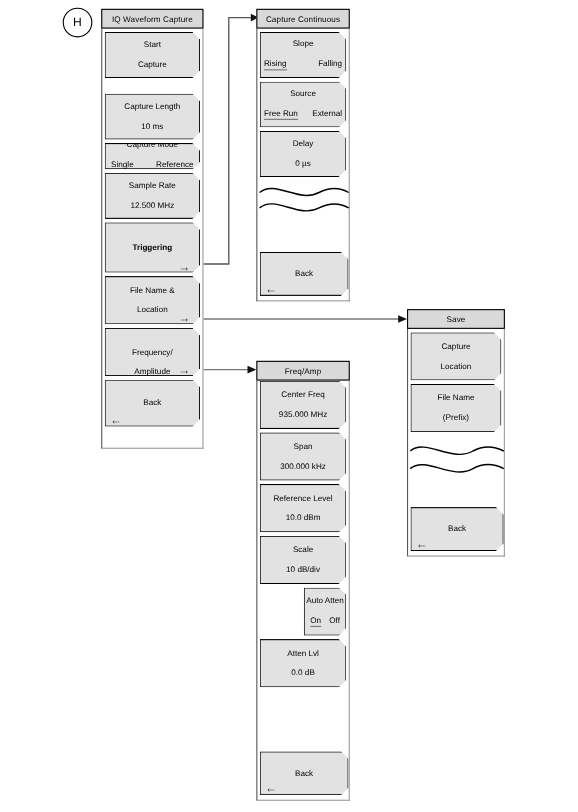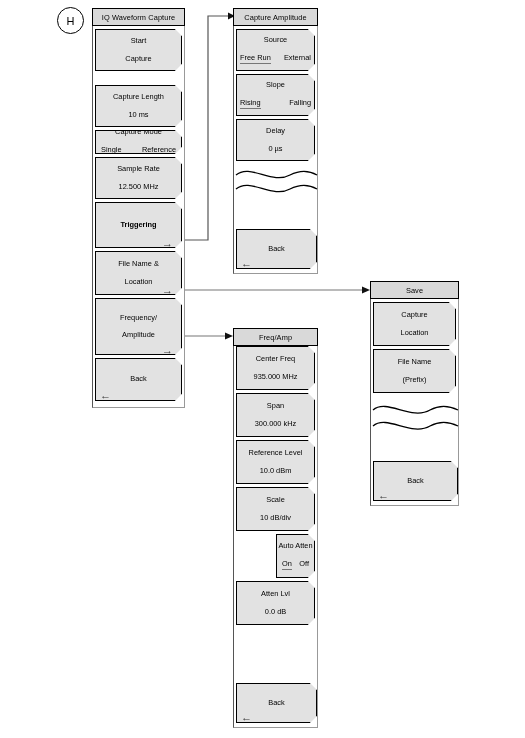--- a/index.html
+++ b/index.html
@@ -173,62 +173,62 @@
         <span class="fwd-arrow">→</span>
       </div>
 
       <div class="key" style="height:44px;margin-bottom:3px;">
         <div class="key-outline"></div>
         <div class="key-line l1">File Name &amp;</div>
         <div class="key-line">Location</div>
         <span class="fwd-arrow">→</span>
       </div>
 
-      <div class="key" style="height:57px;margin-bottom:3px;">
+      <div class="key" style="height:44px;margin-bottom:3px;justify-content:flex-end;">
         <div class="key-outline"></div>
         <div class="key-line l1">Frequency/</div>
         <div class="key-line">Amplitude</div>
         <span class="fwd-arrow">→</span>
       </div>
 
       <div class="key" style="height:43px;">
         <div class="key-outline"></div>
         <div class="key-line">Back</div>
         <span class="back-arrow">←</span>
       </div>
 
     </div>
   </div>
 
   <div class="panel" style="left:233px;top:8px;width:85px;">
     <div class="panel-title">
-      <span>Capture Amplitude</span>
+      <span>Capture Continuous</span>
     </div>
     <div class="panel-body" style="height:248px;padding-top:3px;">
+
+      <div class="key" style="height:42px;margin-bottom:3px;">
+        <div class="key-outline"></div>
+        <div class="key-line l1">Slope</div>
+        <div class="choices wide">
+          <span class="choice sel">Rising</span>
+          <span class="choice">Falling</span>
+        </div>
+      </div>
 
       <div class="key" style="height:42px;margin-bottom:3px;">
         <div class="key-outline"></div>
         <div class="key-line l1">Source</div>
         <div class="choices wide">
           <span class="choice sel">Free Run</span>
           <span class="choice">External</span>
         </div>
       </div>
 
       <div class="key" style="height:42px;margin-bottom:3px;">
         <div class="key-outline"></div>
-        <div class="key-line l1">Slope</div>
-        <div class="choices wide">
-          <span class="choice sel">Rising</span>
-          <span class="choice">Falling</span>
-        </div>
-      </div>
-
-      <div class="key" style="height:42px;margin-bottom:3px;">
-        <div class="key-outline"></div>
         <div class="key-line l1">Delay</div>
         <div class="key-line">0 µs</div>
       </div>
 
       <svg class="wavy" style="top:135px;left:0;width:85px;height:44px;">
         <path d="M2,14 C16,2 38,24 56,14 C68,8 76,10 83,14" fill="none" stroke="#000" stroke-width="1.3"></path>
         <path d="M2,28 C16,16 38,38 56,28 C68,22 76,24 83,28" fill="none" stroke="#000" stroke-width="1.3"></path>
       </svg>
 
       <div class="key" style="height:40px;position:absolute;left:0;right:0;bottom:4px;width:81px;">

